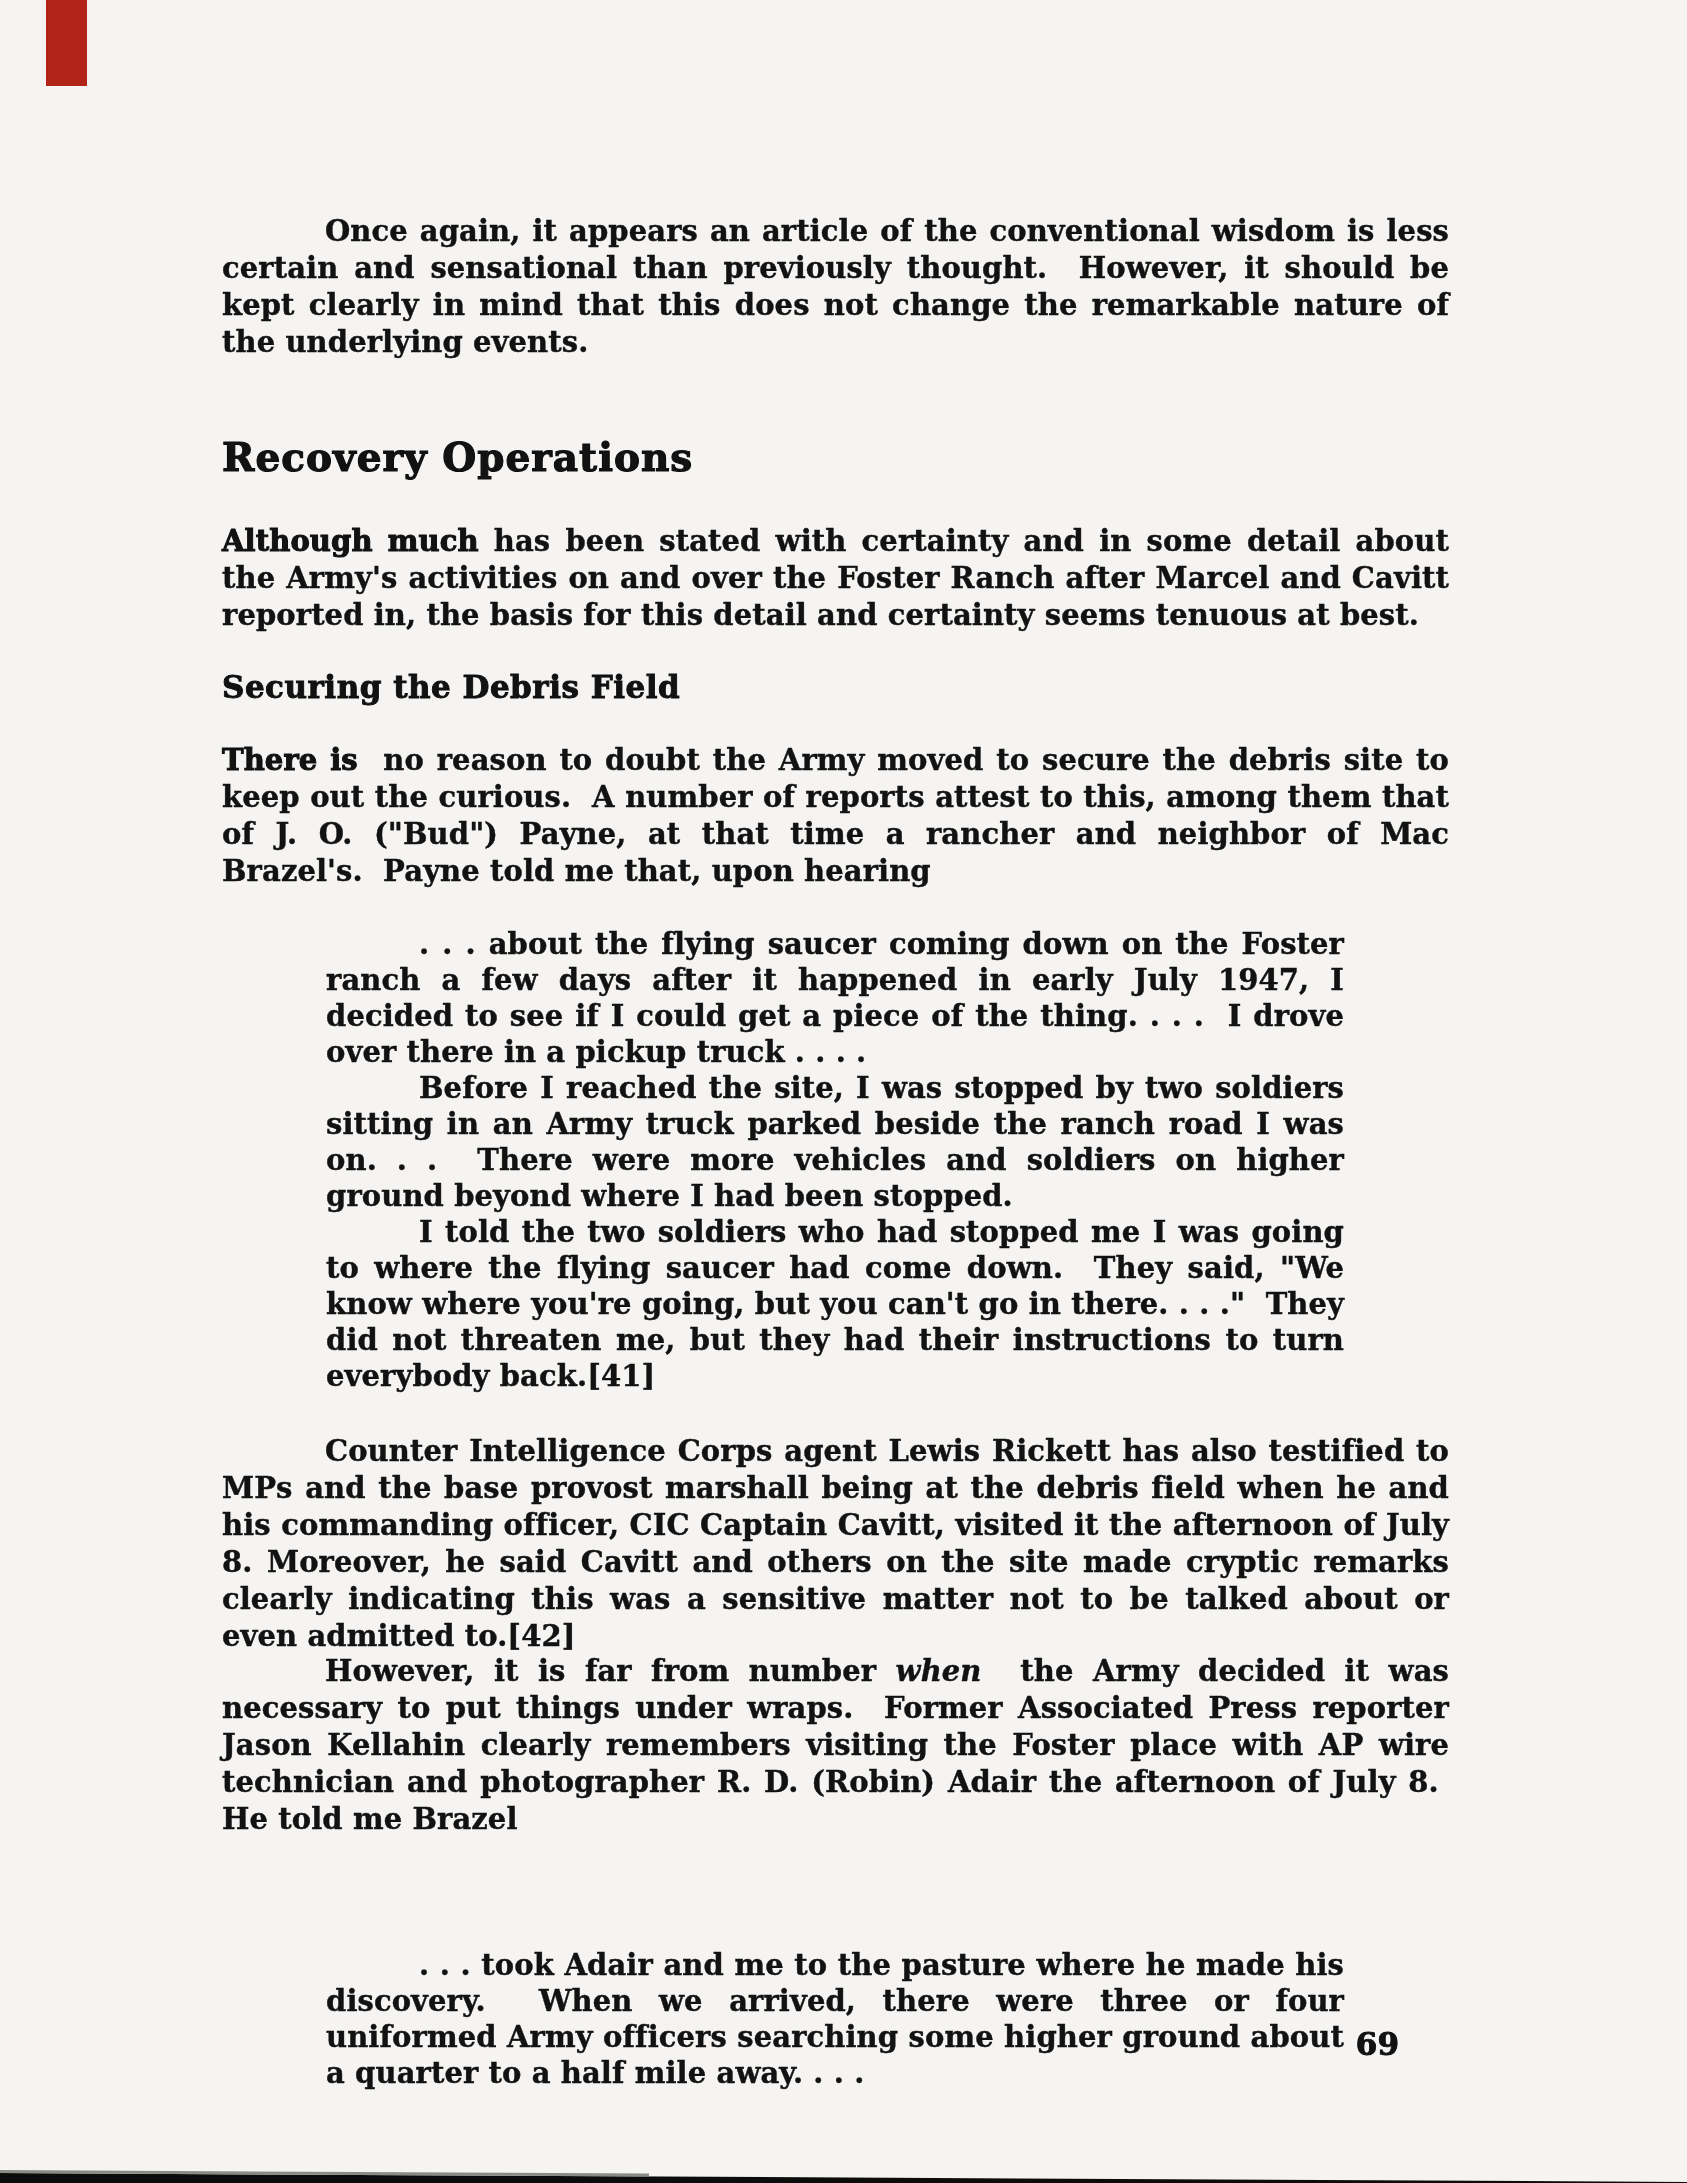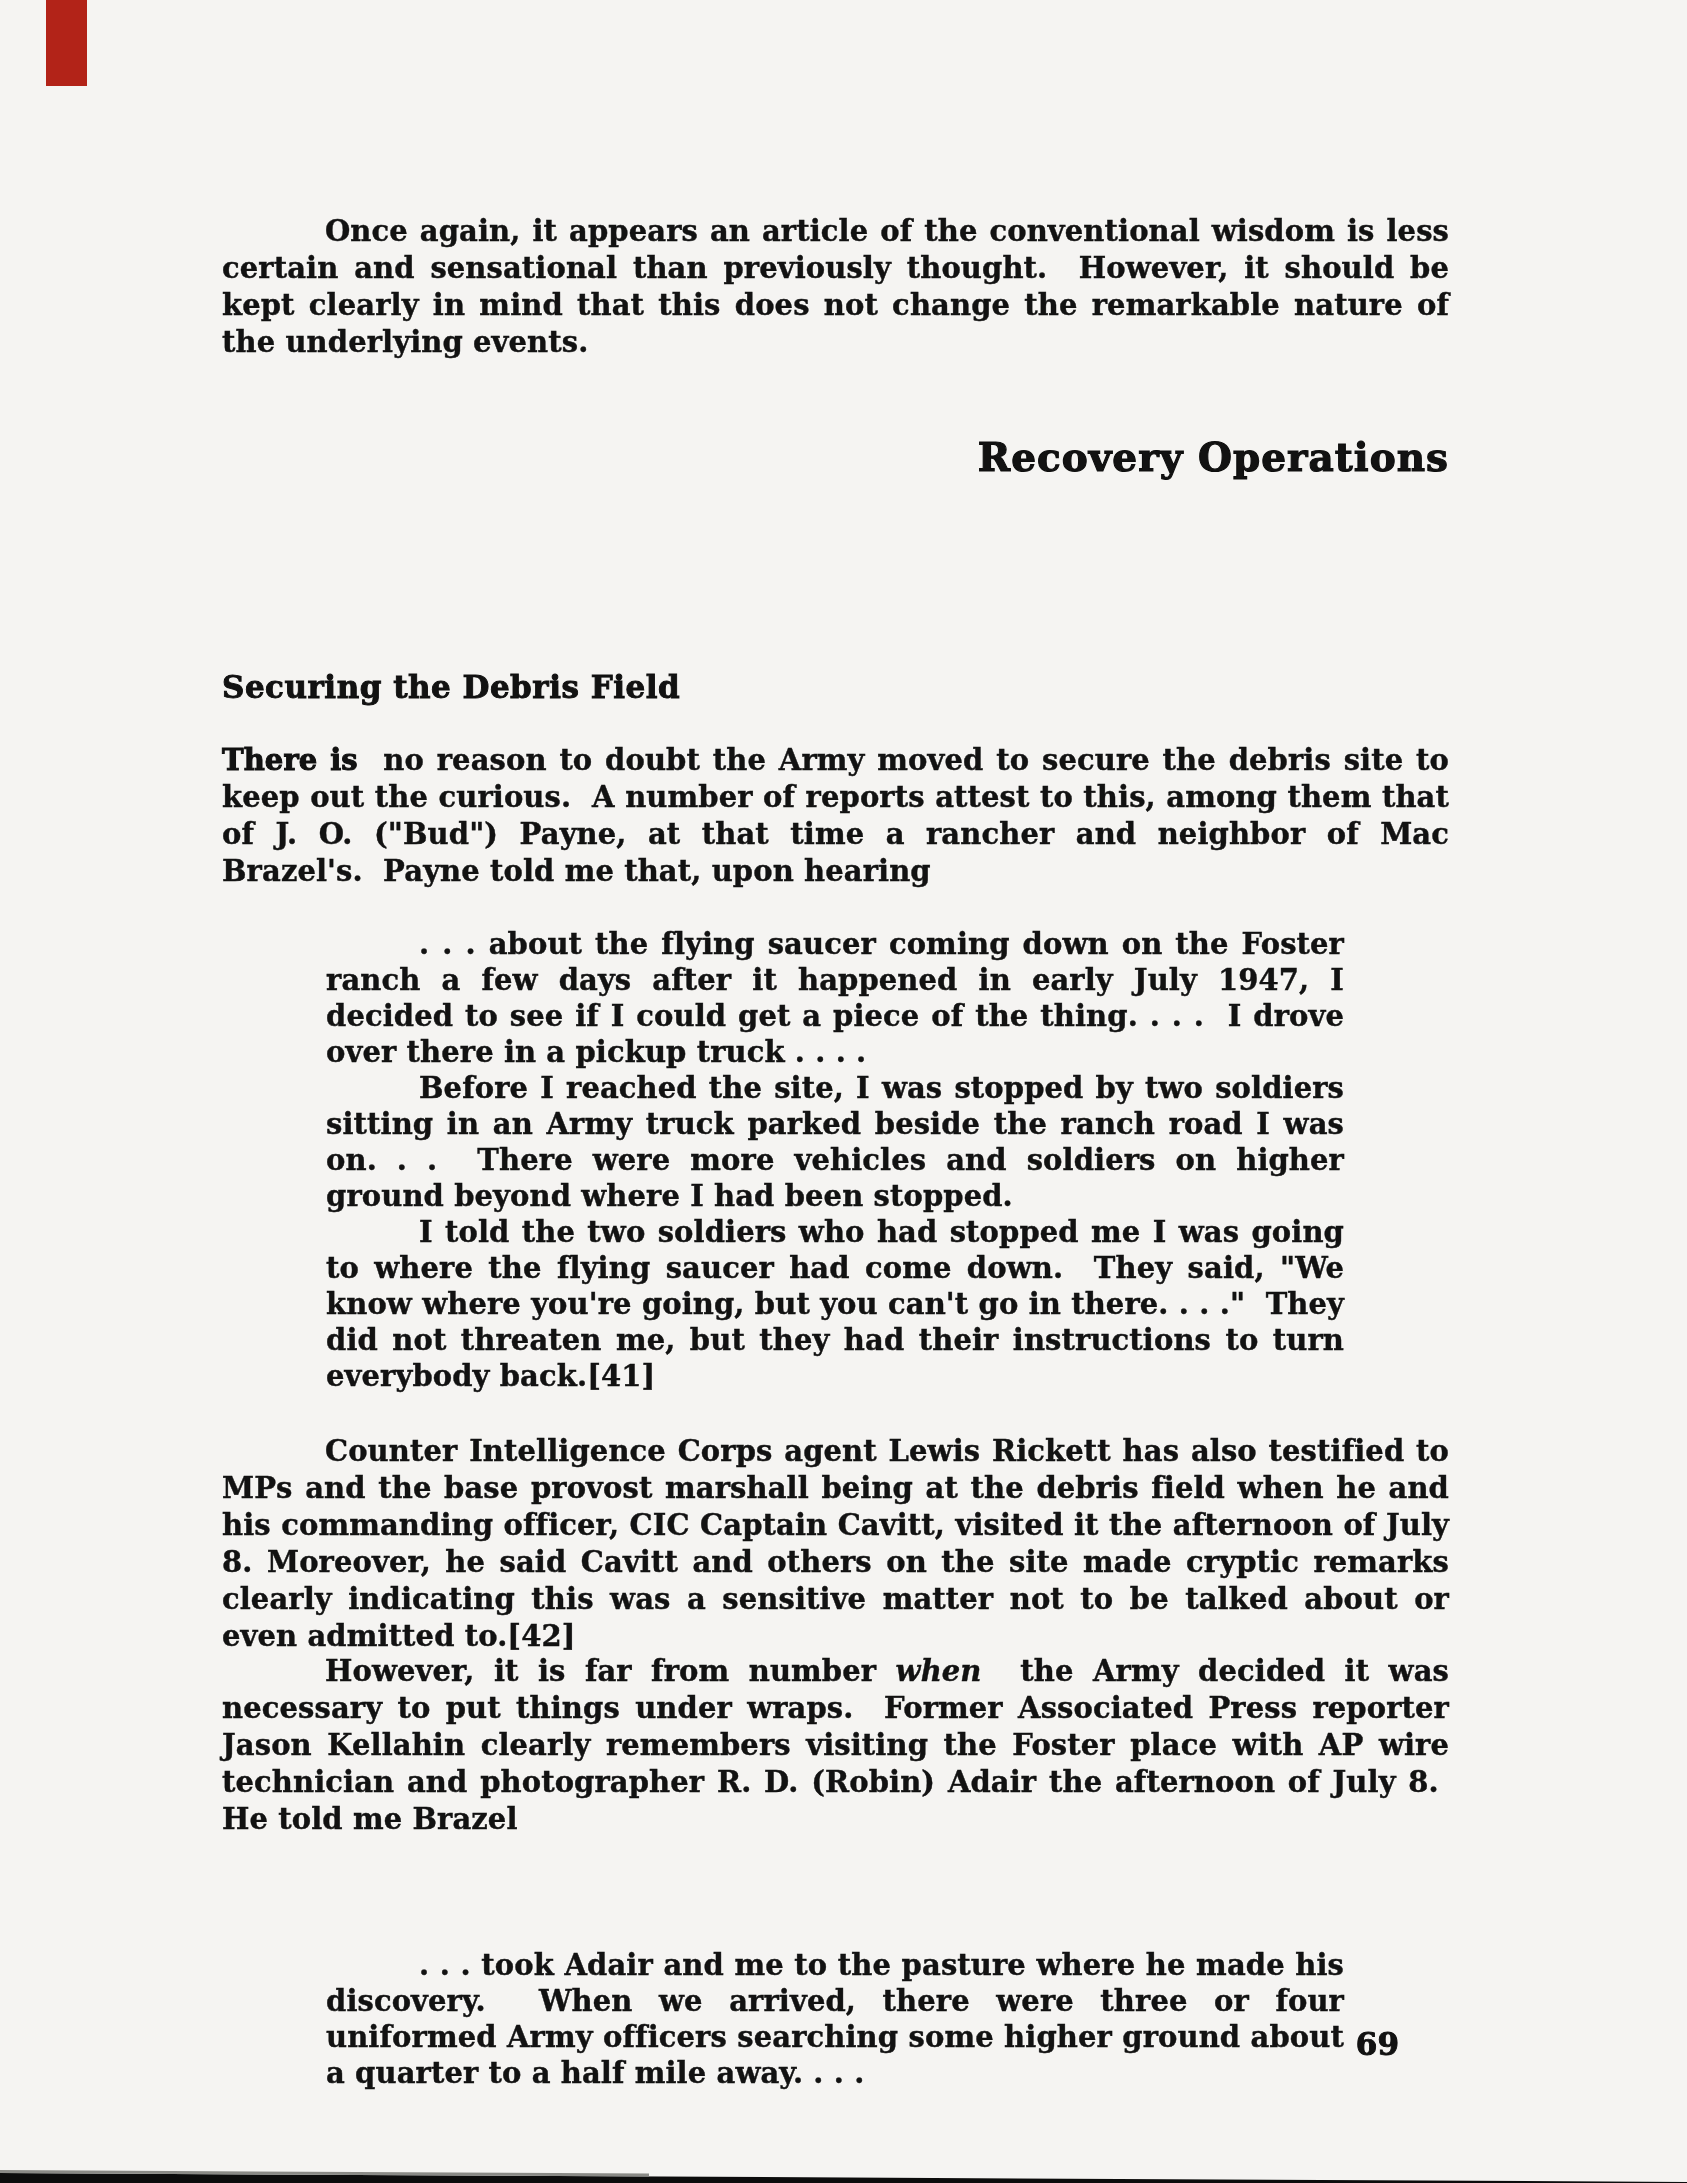--- a/index.html
+++ b/index.html
@@ -30,21 +30,21 @@
     line-height:37px;
     text-align:justify;
     -webkit-text-stroke:0.4px #121212;
     letter-spacing:0.1px;
   }
   .indent{ text-indent:103px; }
   .h1{
     top:433px;
     font-size:39px;
     line-height:48px;
-    text-align:right;
+    text-align:left;
     -webkit-text-stroke:1.1px #0d0d0d;
     letter-spacing:1px;
   }
   .h2{
     top:667px;
     font-size:31px;
     line-height:40px;
     text-align:left;
     -webkit-text-stroke:0.9px #0d0d0d;
     letter-spacing:0.5px;
@@ -99,20 +99,21 @@
 <div class="page">
 
   <div class="red-mark"></div>
 
   <main class="col">
 
     <p class="body indent p1">Once again, it appears an article of the conventional wisdom is less certain and sensational than previously thought.&nbsp; However, it should be kept clearly in mind that this does not change the remarkable nature of the underlying events.</p>
 
     <h1 class="h1">Recovery Operations</h1>
 
+    <p class="body p2"><span class="xbold">Although much</span><span> has been stated with certainty and in some detail about the Army's activities on and over the Foster Ranch after Marcel and Cavitt reported in, the basis for this detail and certainty seems tenuous at best.</span></p>
 
     <h2 class="h2">Securing the Debris Field</h2>
 
     <p class="body p3"><span class="xbold">There is</span><span>&nbsp; no reason to doubt the Army moved to secure the debris site to keep out the curious.&nbsp; A number of reports attest to this, among them that of J. O. ("Bud") Payne, at that time a rancher and neighbor of Mac Brazel's.&nbsp; Payne told me that, upon hearing</span></p>
 
     <blockquote class="quote q1">
       <p class="qp">.&nbsp;.&nbsp;. about the flying saucer coming down on the Foster ranch a few days after it happened in early July 1947, I decided to see if I could get a piece of the thing.&nbsp;.&nbsp;.&nbsp;.&nbsp; I drove over there in a pickup truck&nbsp;.&nbsp;.&nbsp;.&nbsp;.</p>
       <p class="qp">Before I reached the site, I was stopped by two soldiers sitting in an Army truck parked beside the ranch road I was on.&nbsp;.&nbsp;.&nbsp; There were more vehicles and soldiers on higher ground beyond where I had been stopped.</p>
       <p class="qp">I told the two soldiers who had stopped me I was going to where the flying saucer had come down.&nbsp; They said, "We know where you're going, but you can't go in there.&nbsp;.&nbsp;.&nbsp;."&nbsp; They did not threaten me, but they had their instructions to turn everybody back.[41]</p>
     </blockquote>

